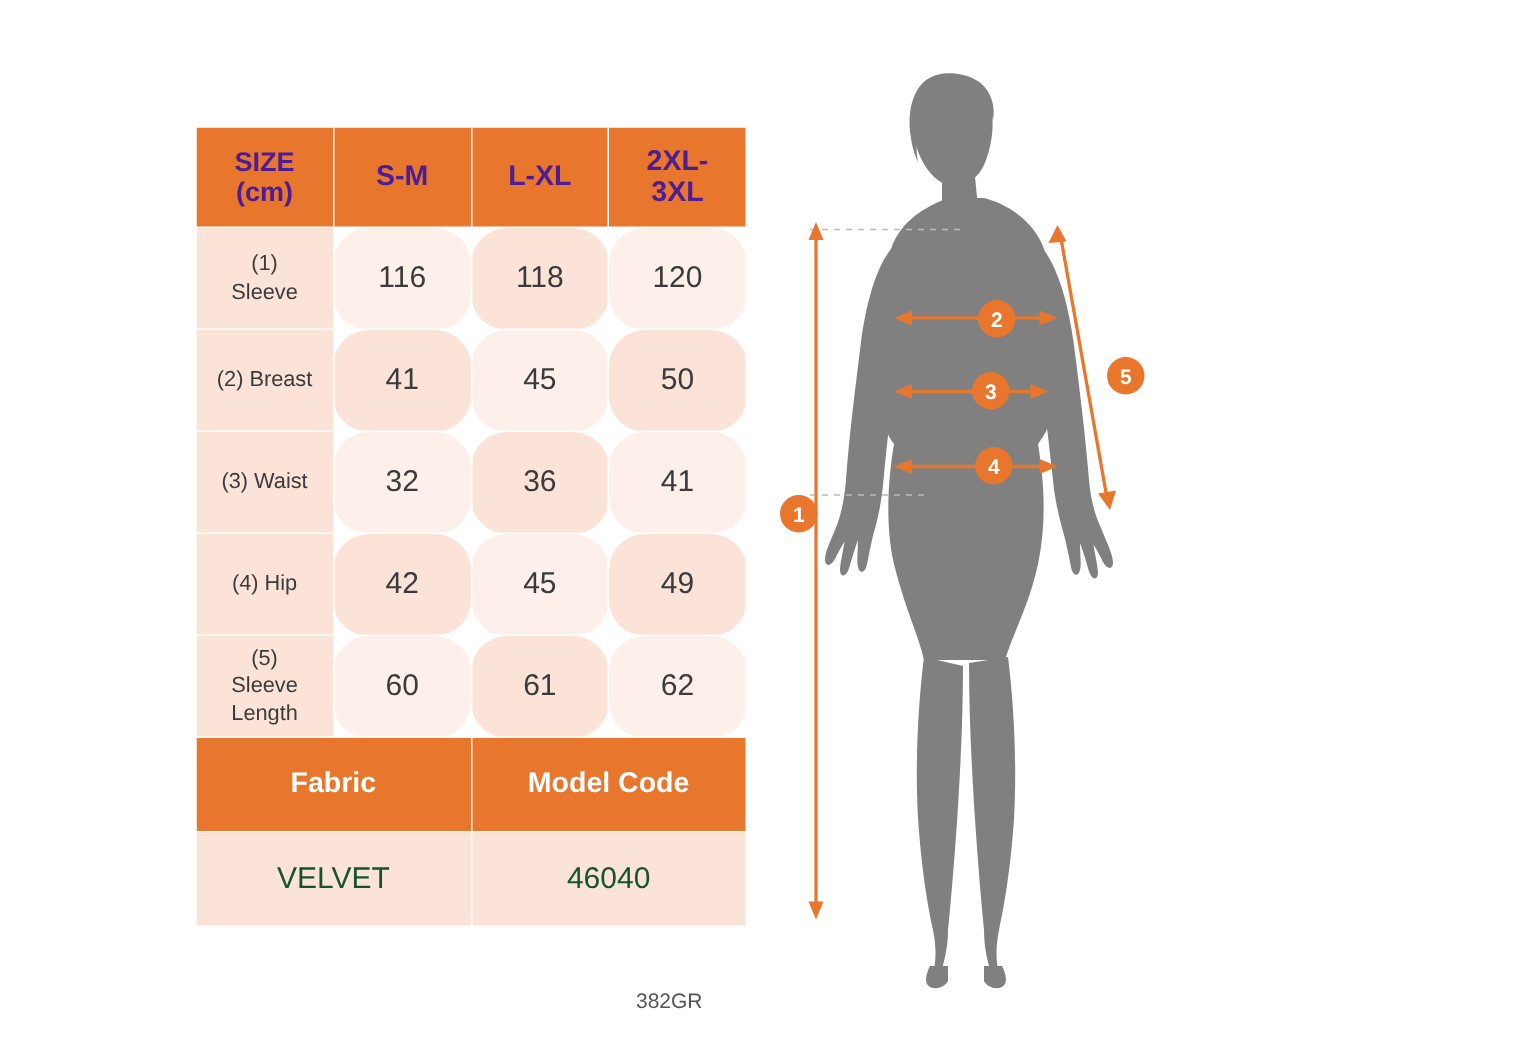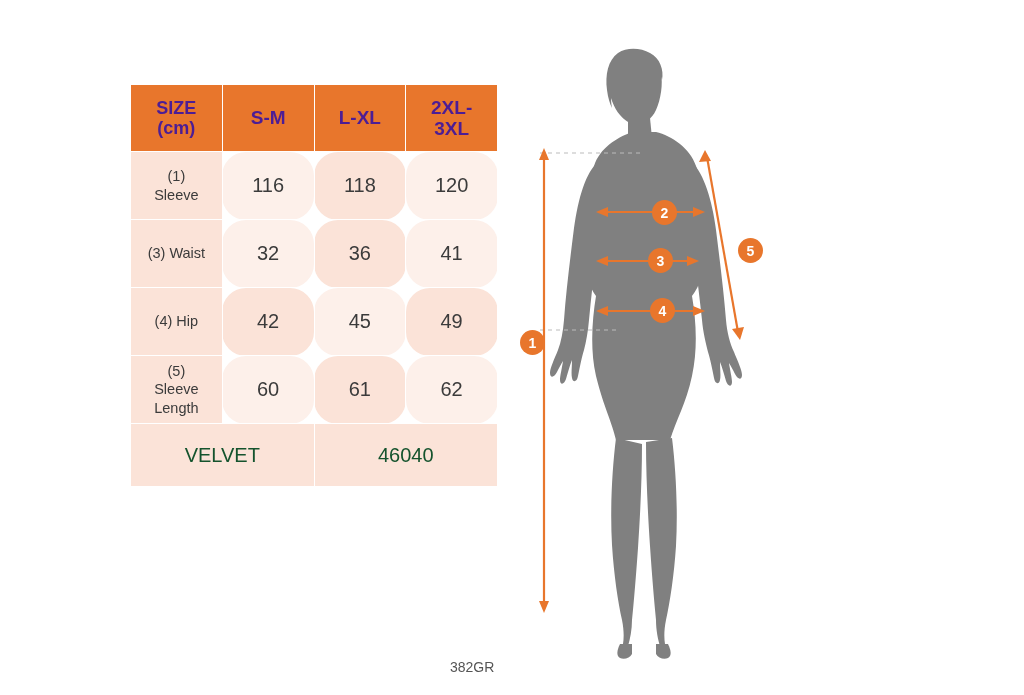--- a/index.html
+++ b/index.html
@@ -66,21 +66,21 @@
   .foot {
     background: #fbe3d8;
     color: #14532d;
     font-size: 20px;
     height: 62px;
   }
 
   
   #model-caption {
     position: absolute;
-    left: 450px;
+    left: 424px;
     top: 659px;
     font-size: 14px;
     color: #555555;
     text-align: right;
   }
 
   
   #figure {
     position: absolute;
     left: 520px;
@@ -133,20 +133,28 @@
       <td class="rowlabel">
         <div>(1)</div>
         <div>Sleeve</div>
       </td>
       <td class="val">116</td>
       <td class="val alt">118</td>
       <td class="val">120</td>
     </tr>
     <tr>
       <td class="rowlabel">
+        <div>(2) Breast</div>
+      </td>
+      <td class="val alt">41</td>
+      <td class="val">45</td>
+      <td class="val alt">50</td>
+    </tr>
+    <tr>
+      <td class="rowlabel">
         <div>(3) Waist</div>
       </td>
       <td class="val">32</td>
       <td class="val alt">36</td>
       <td class="val">41</td>
     </tr>
     <tr>
       <td class="rowlabel">
         <div>(4) Hip</div>
       </td>
@@ -155,20 +163,24 @@
       <td class="val alt">49</td>
     </tr>
     <tr>
       <td class="rowlabel">
         <div>(5)</div>
         <div>Sleeve Length</div>
       </td>
       <td class="val">60</td>
       <td class="val alt">61</td>
       <td class="val">62</td>
+    </tr>
+    <tr>
+      <td class="sub-hdr" colspan="2">Fabric</td>
+      <td class="sub-hdr" colspan="2">Model Code</td>
     </tr>
     <tr>
       <td class="foot" colspan="2">VELVET</td>
       <td class="foot" colspan="2">46040</td>
     </tr>
   </tbody>
 </table>
 
 <div id="model-caption">382GR</div>
 

